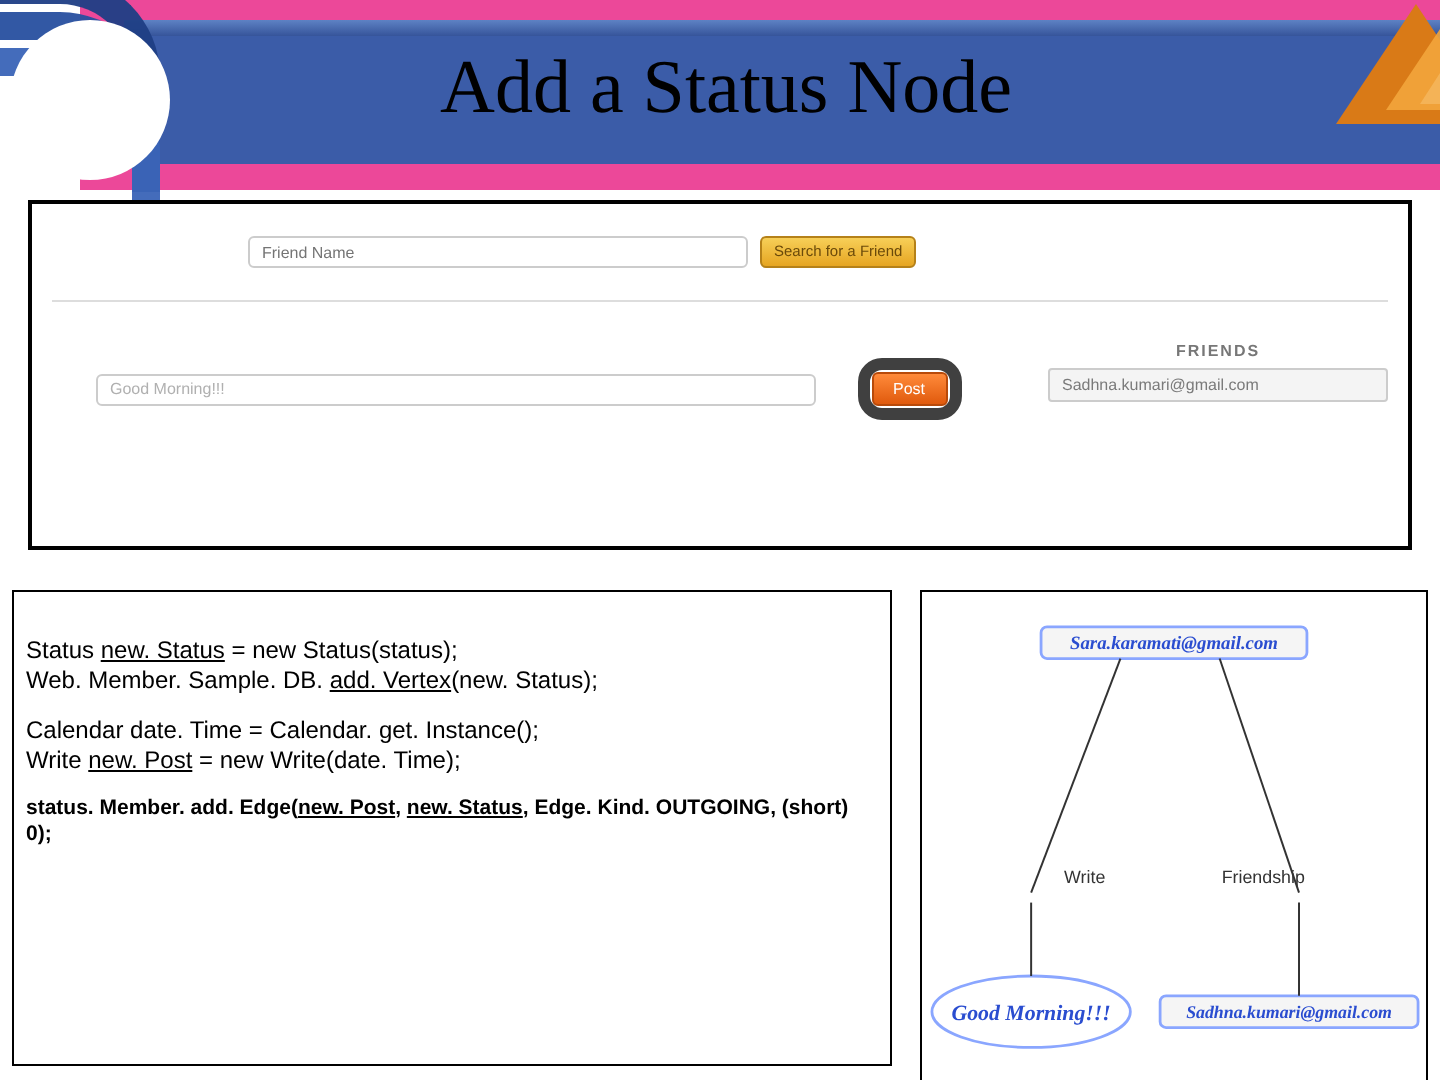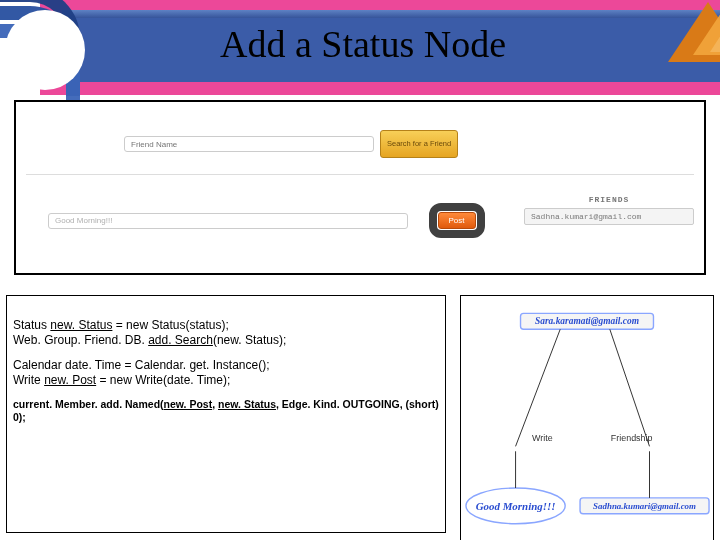--- a/index.html
+++ b/index.html
@@ -106,66 +106,66 @@
   }
   .panel-inner {
     padding: 8px 10px;
     font-family: Arial, sans-serif;
     font-size: 9px;
     color: #6a6a6a;
   }
   .search-row {
     display: flex;
     gap: 6px;
-    margin: 20px 0 0 98px;
+    margin: 8px 0 0 98px;
     align-items: center;
   }
   .txt {
     border: 1px solid #ccc;
     background: #fff;
     height: 16px;
     padding: 2px 6px;
     font-size: 8px;
     color: #b0b0b0;
     border-radius: 3px;
   }
   .search-box { width: 250px; }
   .btn-yellow {
     background: linear-gradient(#f7cf58, #e6a522);
     border: 1px solid #b58119;
     border-radius: 3px;
     font-size: 7.5px;
     color: #6b4a0a;
     padding: 0 6px;
-    height: 28px;
+    height: 16px;
     line-height: 12px;
   }
   .body-row {
     display: flex;
     gap: 20px;
     margin-top: 20px;
   }
   .left-col { flex: 1; }
-  .right-col { width: 170px; font-family: Liberation Mono, monospace; }
+  .right-col { width: 170px; }
   .status-box {
     width: 360px;
     margin-left: 22px;
   }
   .btn-orange {
     background: linear-gradient(#ff8a3a, #e05a0d);
     border: 1px solid #b84a0a;
     border-radius: 3px;
     color: #fff;
     font-size: 8px;
     padding: 3px 10px;
     margin: 10px 0 0 22px;
     display: inline-block;
   }
   .post-ring {
-    border: 8px solid #404040;
+    border: 6px solid #404040;
     border-radius: 12px;
     padding: 1px;
     display: inline-block;
     margin: 8px 0 0 18px;
   }
   .feed-title {
     text-align: center;
     font-size: 9px;
     color: #888;
     letter-spacing: 1px;
@@ -301,28 +301,28 @@
         <div class="friends-head">FRIENDS</div>
         <div class="friends-box">Sadhna.kumari@gmail.com</div>
       </div>
     </div>
   </div>
 </div>
 
 <div class="code-block">
   <div class="chunk">
     <span>Status </span><span class="u">new. Status</span><span> = new Status(status);</span><br>
-    <span>Web. Group. Friend. DB. </span><span class="u">add. Search</span><span>(new. Status);</span>
+    <span>Web. Member. Sample. DB. </span><span class="u">add. Vertex</span><span>(new. Status);</span>
   </div>
   <div class="chunk">
     <span>Calendar date. Time = Calendar. </span><span class="i">get. Instance();</span><br>
     <span>Write </span><span class="u">new. Post</span><span> = new Write(date. Time);</span>
   </div>
   <div class="chunk sm">
-    <span class="b">current. Member. add. Named(</span><span class="b u">new. Post</span><span class="b">, </span><span class="b u">new. Status</span><span class="b">, Edge. Kind. </span><span class="b i">OUTGOING</span><span class="b i">, (short) 0);</span>
+    <span class="b">status. Member. add. Edge(</span><span class="b u">new. Post</span><span class="b">, </span><span class="b u">new. Status</span><span class="b">, Edge. Kind. </span><span class="b i">OUTGOING</span><span class="b i">, (short) 0);</span>
   </div>
 </div>
 
 <div class="diagram">
   <svg viewBox="0 0 254 238">
 
     <rect x="60" y="6" width="134" height="16" rx="3" class="noderect"></rect>
     <text x="127" y="17" text-anchor="middle" class="emailtxt">Sara.karamati@gmail.com</text>
 
     <line x1="100" y1="22" x2="55" y2="140" class="edge"></line>

